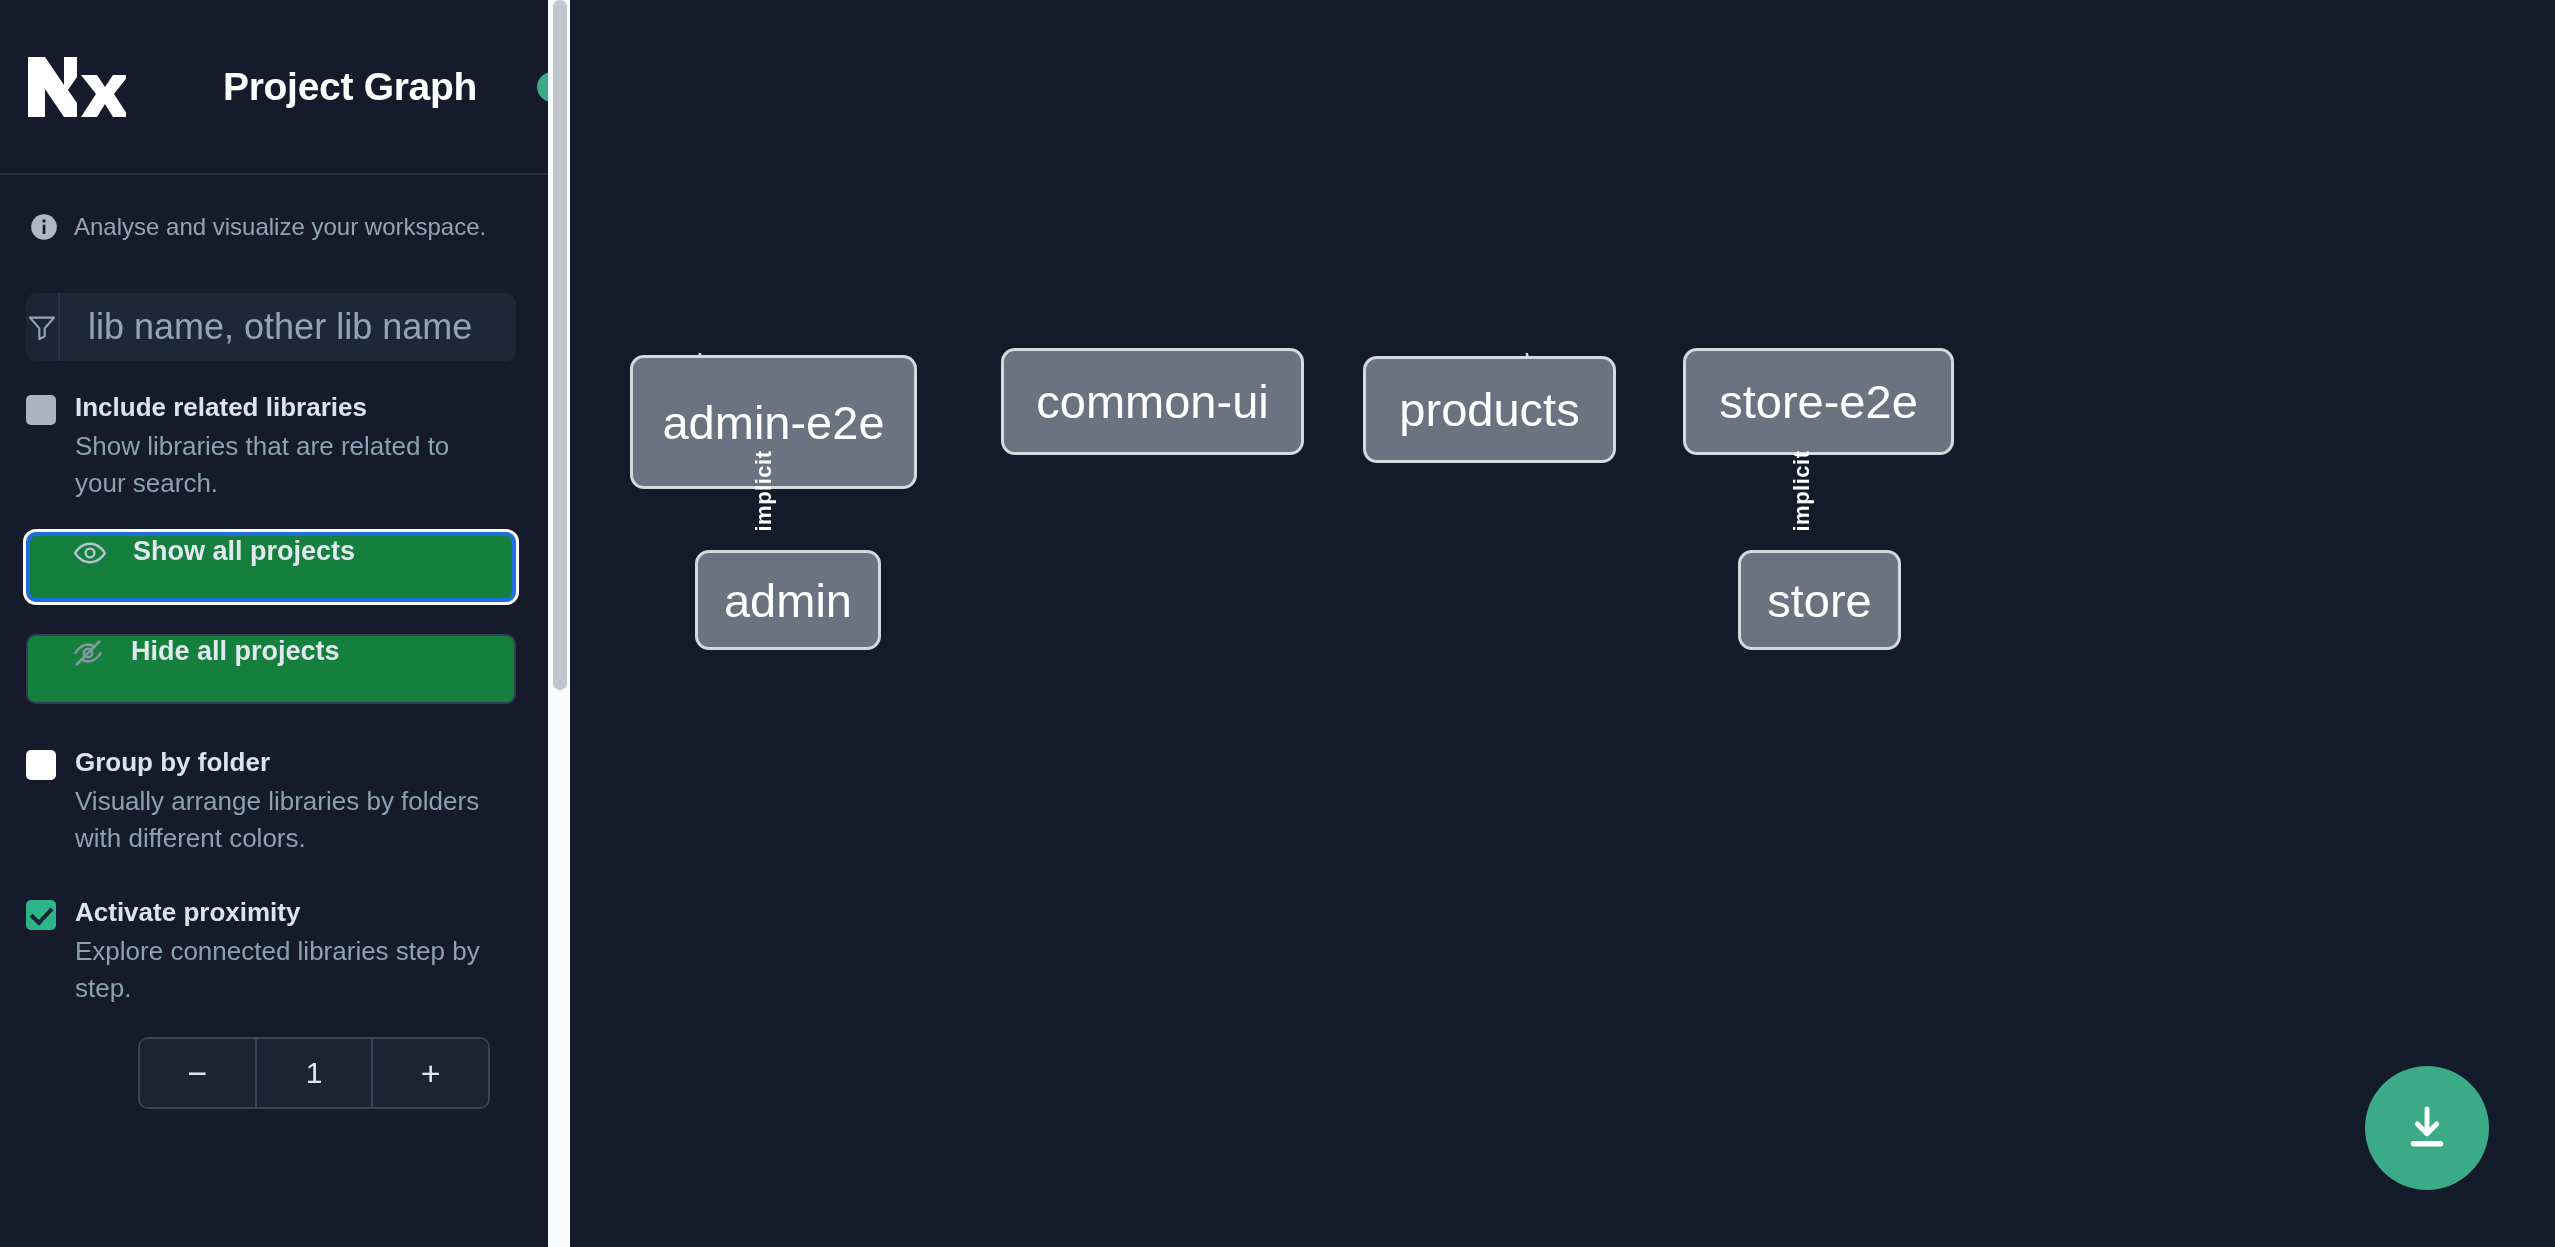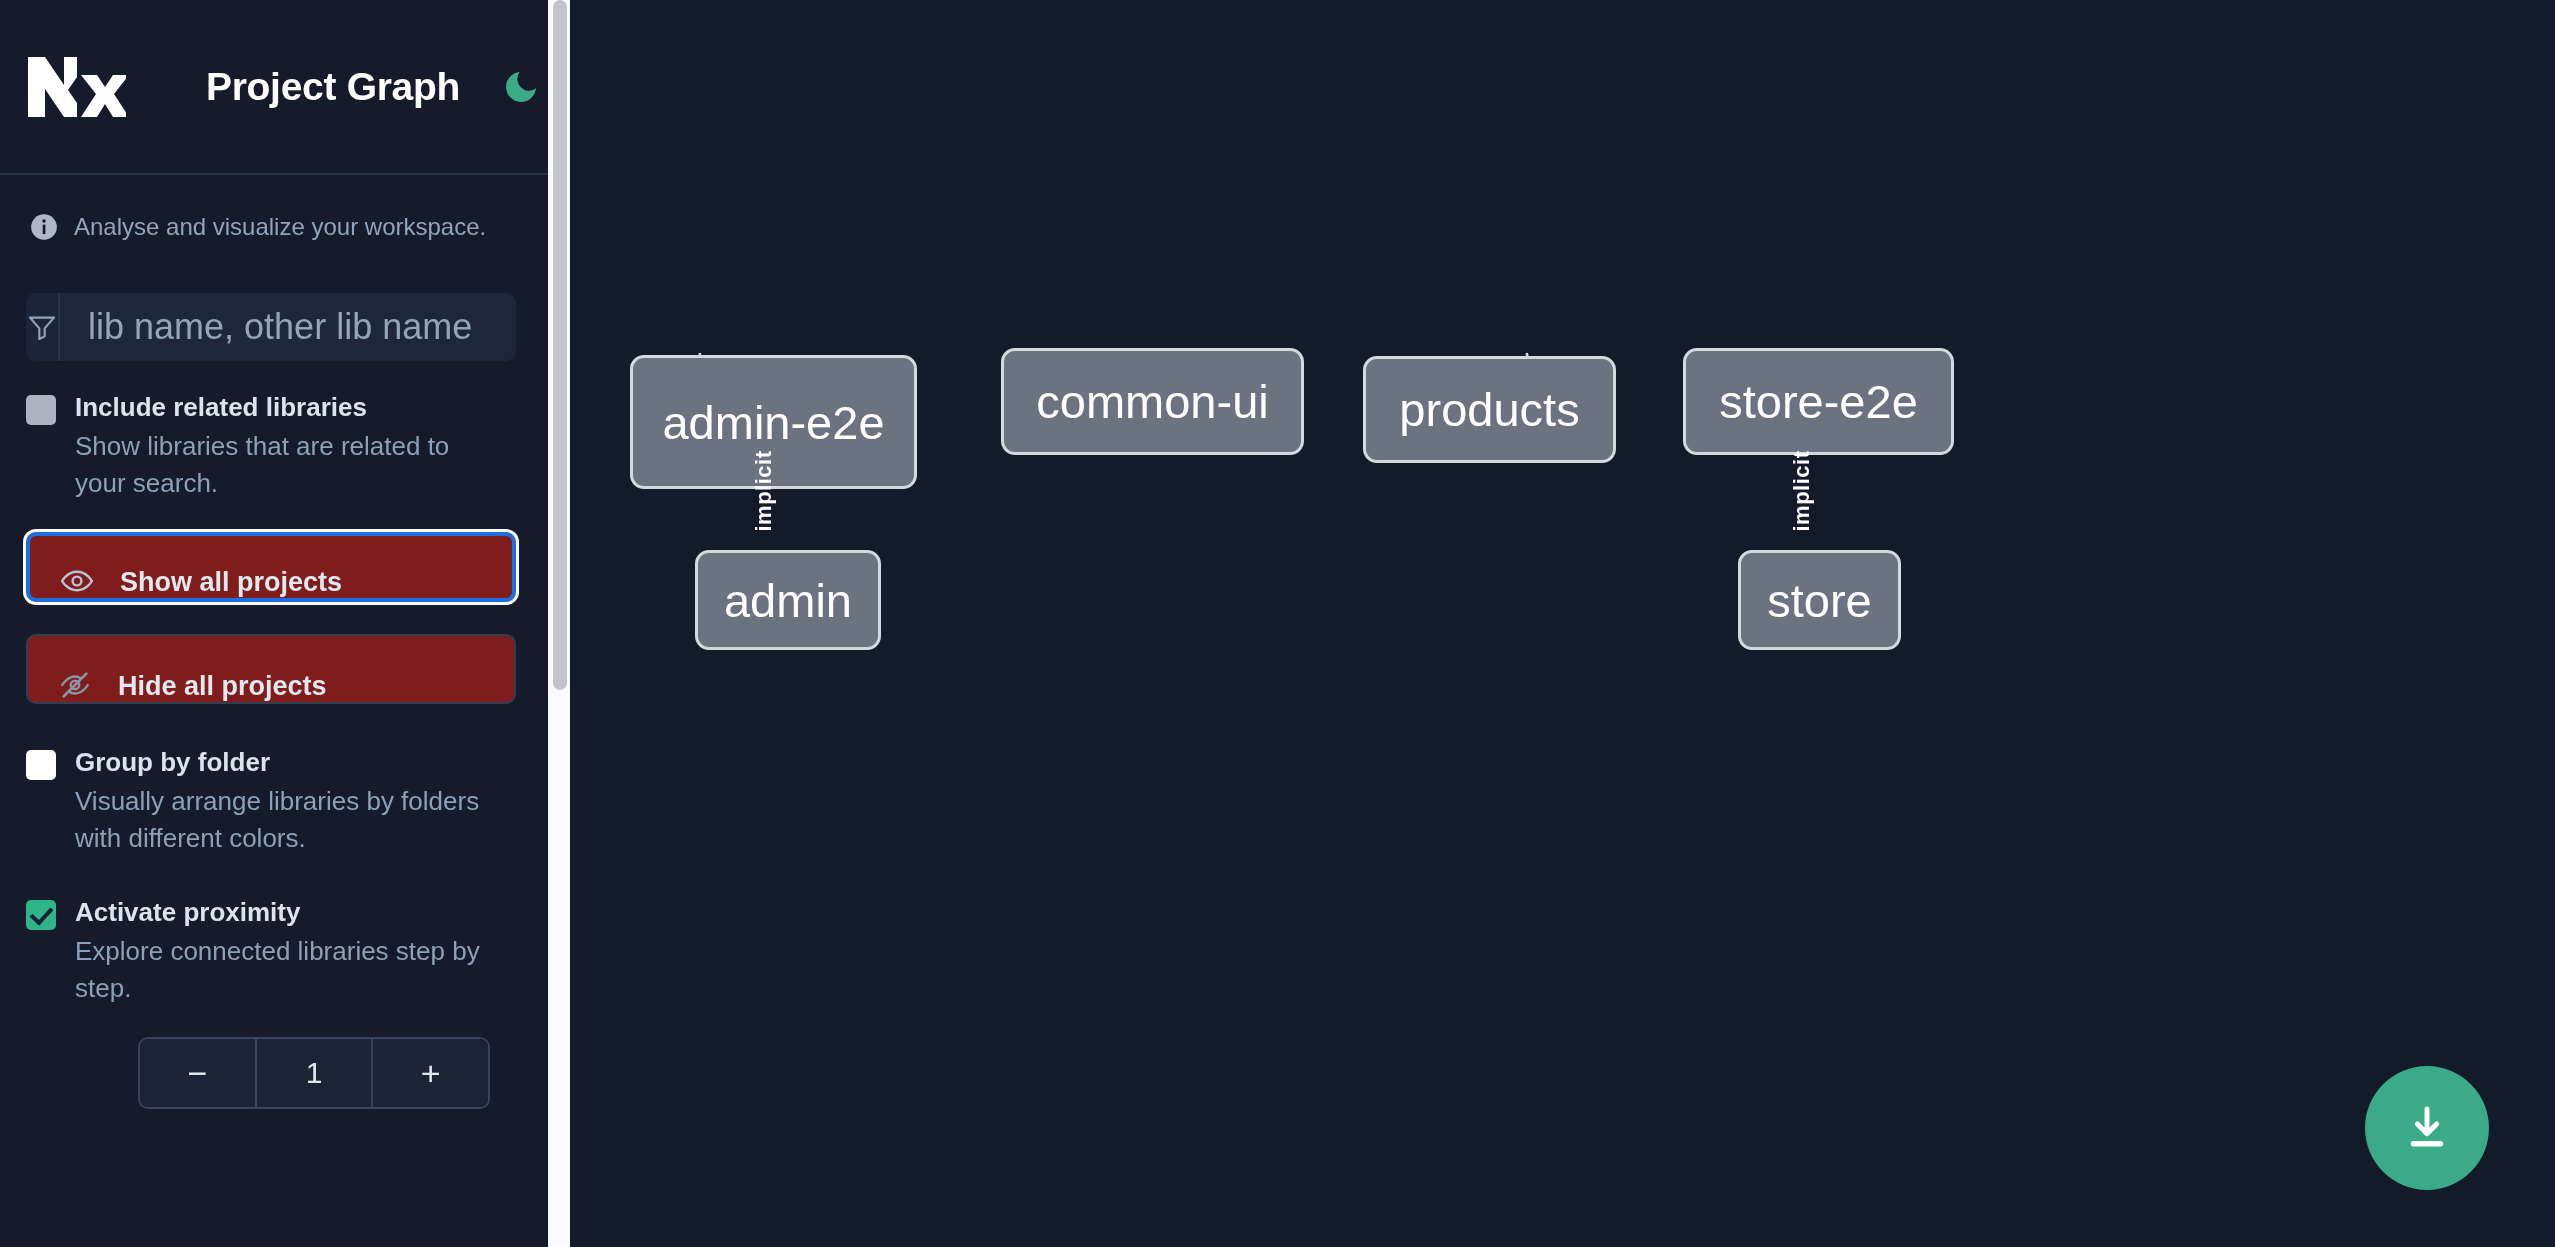--- a/index.html
+++ b/index.html
@@ -16,21 +16,21 @@
     position: relative;
     width: 548px; height: 1247px;
     background: #151b2b;
     flex: 0 0 548px;
     overflow: hidden;
   }
   .sidebar-header {
     height: 175px;
     display: flex; align-items: center;
     padding-left: 26px;
-    gap: 0;
+    gap: 17px;
     border-bottom: 2px solid #2a3346;
   }
   .nx-logo { width: 100px; height: 72px; flex: 0 0 auto; }
   .app-title {
     color: #ffffff;
     font-size: 39px;
     font-weight: 700;
     letter-spacing: -0.3px;
     margin-left: 80px;
     white-space: nowrap;
@@ -108,26 +108,26 @@
     color: #8da0b5;
     font-size: 26px;
     line-height: 1.42;
     margin-top: 2px;
     max-width: 430px;
   }
 
   .btn-group { padding: 30px 32px 0 26px; }
   .sbtn {
     width: 100%; height: 70px;
-    background: #7f1d1d;
+    background: #15803d;
     border: 2px solid #333d52;
     border-radius: 10px;
-    display: flex; align-items: flex-end;
+    display: flex; align-items: flex-start;
     gap: 26px;
-    padding-left: 30px;
+    padding-left: 43px;
     color: #e2e8f0;
     font-size: 27px;
     font-weight: 700;
     cursor: pointer;
     font-family: "Liberation Sans", sans-serif;
   }
   .sbtn.focused {
     border: 4px solid #1d6fe0;
     outline: 3px solid #ffffff;
     outline-offset: 0px;

